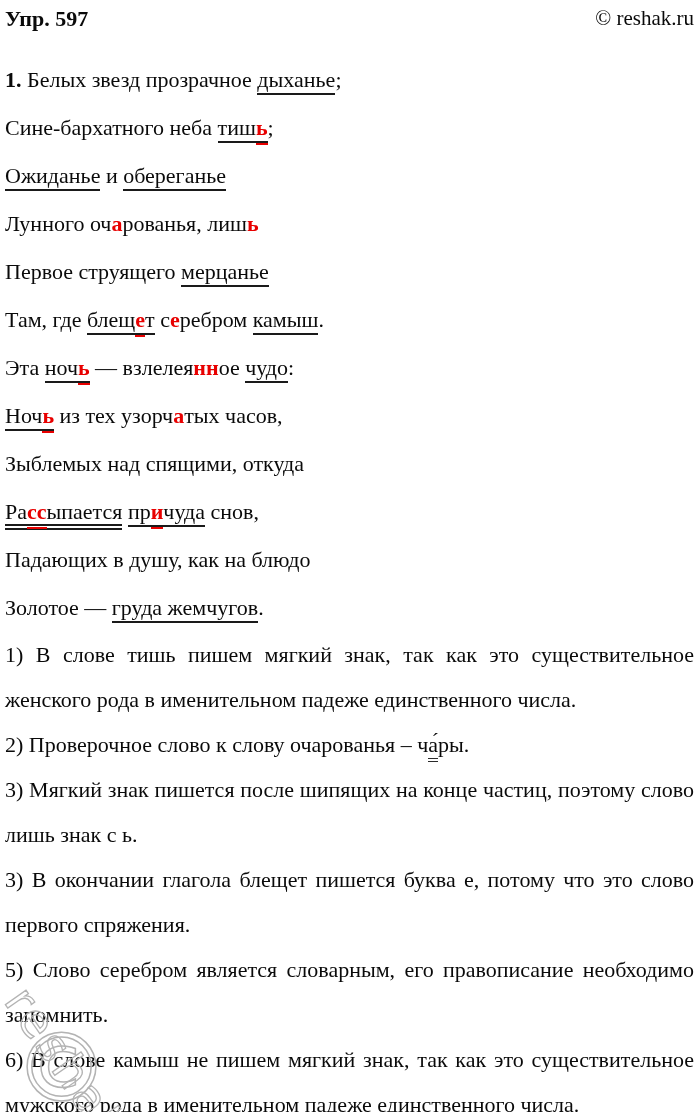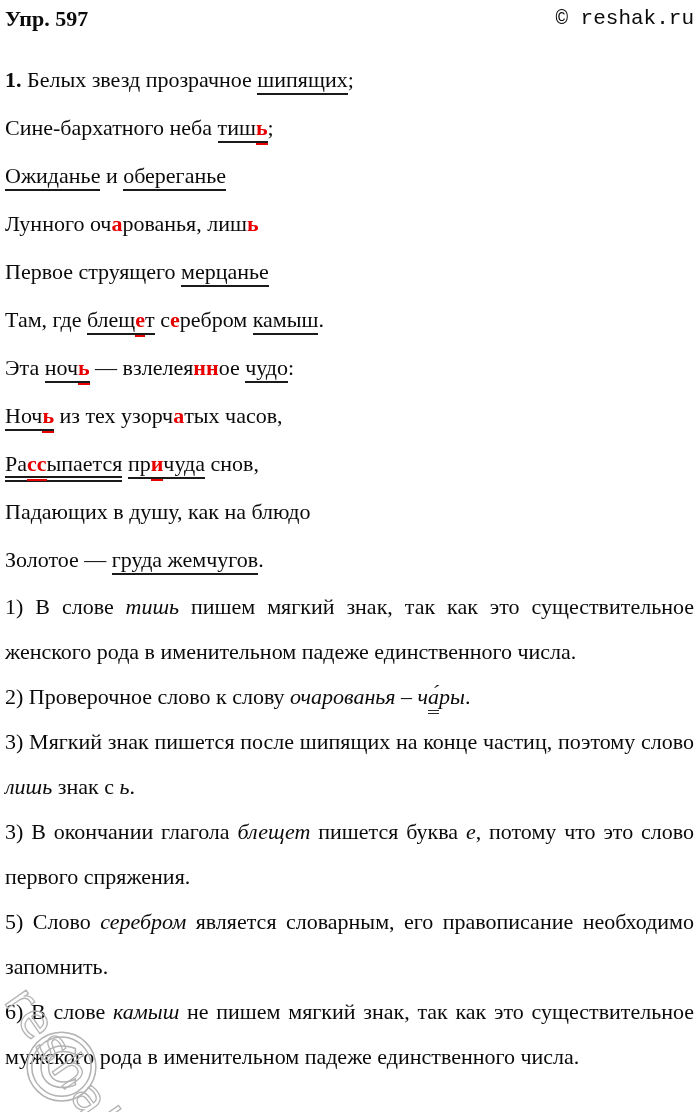--- a/index.html
+++ b/index.html
@@ -28,35 +28,34 @@
     align-items: flex-end;
     line-height: 27px;
     margin-bottom: 24px;
   }
   .header .title {
     font-weight: bold;
     font-size: 22px;
   }
   .header .copyright {
     font-size: 21px;
-    font-family: Liberation Mono, monospace;
   }
   .poem-line {
     line-height: 48px;
     white-space: pre-wrap;
     text-align: left;
   }
   .paragraph {
     line-height: 45px;
     text-align: justify;
     white-space: pre-wrap;
   }
   
   .s-bold { font-weight: bold; }
-  .s-italic { font-style: italic; }
+  .s-italic { }
   .s-red {
     color: #e80000;
     font-weight: bold;
   }
   .s-redline {
     color: #e80000;
     font-weight: bold;
     border-bottom: 2px solid #e80000;
     padding-bottom: 3px;
   }
@@ -109,28 +108,29 @@
 </style>
 </head>
 <body>
 
 <div class="page">
   <div class="header">
     <span class="title">Упр. 597</span>
     <span class="copyright">© reshak.ru</span>
   </div>
   <div id="content">
-      <div class="poem-line"><span class="s-bold">1.</span><span> Белых звезд прозрачное </span><span class="s-underline"><span>шипящих</span></span><span>;</span></div>
+      <div class="poem-line"><span class="s-bold">1.</span><span> Белых звезд прозрачное </span><span class="s-underline"><span>дыханье</span></span><span>;</span></div>
       <div class="poem-line"><span>Сине-бархатного неба </span><span class="s-underline"><span>тиш</span><span class="s-redline">ь</span></span><span>;</span></div>
       <div class="poem-line"><span class="s-underline"><span>Ожиданье</span></span><span> и </span><span class="s-underline"><span>обереганье</span></span></div>
       <div class="poem-line"><span>Лунного оч</span><span class="s-red">а</span><span>рованья, лиш</span><span class="s-red">ь</span></div>
       <div class="poem-line"><span>Первое струящего </span><span class="s-underline"><span>мерцанье</span></span></div>
       <div class="poem-line"><span>Там, где </span><span class="s-underline"><span>блещ</span><span class="s-redline">е</span><span>т</span></span><span> с</span><span class="s-red">е</span><span>ребром </span><span class="s-underline"><span>камыш</span></span><span>.</span></div>
       <div class="poem-line"><span>Эта </span><span class="s-underline"><span>ноч</span><span class="s-redline">ь</span></span><span> — взлелея</span><span class="s-red">нн</span><span>ое </span><span class="s-underline"><span>чудо</span></span><span>:</span></div>
       <div class="poem-line"><span class="s-underline"><span>Ноч</span><span class="s-redline">ь</span></span><span> из тех узорч</span><span class="s-red">а</span><span>тых часов,</span></div>
+      <div class="poem-line"><span>Зыблемых над спящими, откуда</span></div>
       <div class="poem-line"><span class="s-underline2"><span>Ра</span><span class="s-redline">сс</span><span>ыпается</span></span><span> </span><span class="s-underline"><span>пр</span><span class="s-redline">и</span><span>чуда</span></span><span> снов,</span></div>
       <div class="poem-line"><span>Падающих в душу, как на блюдо</span></div>
       <div class="poem-line"><span>Золотое — </span><span class="s-underline"><span>груда жемчугов</span></span><span>.</span></div>
       <div class="paragraph"><span>1) В слове </span><span class="s-italic">тишь</span><span> пишем мягкий знак, так как это существительное женского рода в именительном падеже единственного числа.</span></div>
       <div class="paragraph"><span>2) Проверочное слово к слову </span><span class="s-italic">очарованья – ч</span><span class="s-italic s-accent"><span>а́</span></span><span class="s-italic">ры</span><span>.</span></div>
       <div class="paragraph"><span>3) Мягкий знак пишется после шипящих на конце частиц, поэтому слово </span><span class="s-italic">лишь</span><span> знак с </span><span class="s-italic">ь</span><span>.</span></div>
       <div class="paragraph"><span>3) В окончании глагола </span><span class="s-italic">блещет</span><span> пишется буква </span><span class="s-italic">е</span><span>, потому что это слово первого спряжения.</span></div>
       <div class="paragraph"><span>5) Слово </span><span class="s-italic">серебром</span><span> является словарным, его правописание необходимо запомнить.</span></div>
       <div class="paragraph"><span>6) В слове </span><span class="s-italic">камыш</span><span> не пишем мягкий знак, так как это существительное мужского рода в именительном падеже единственного числа.</span></div>
     </div>

